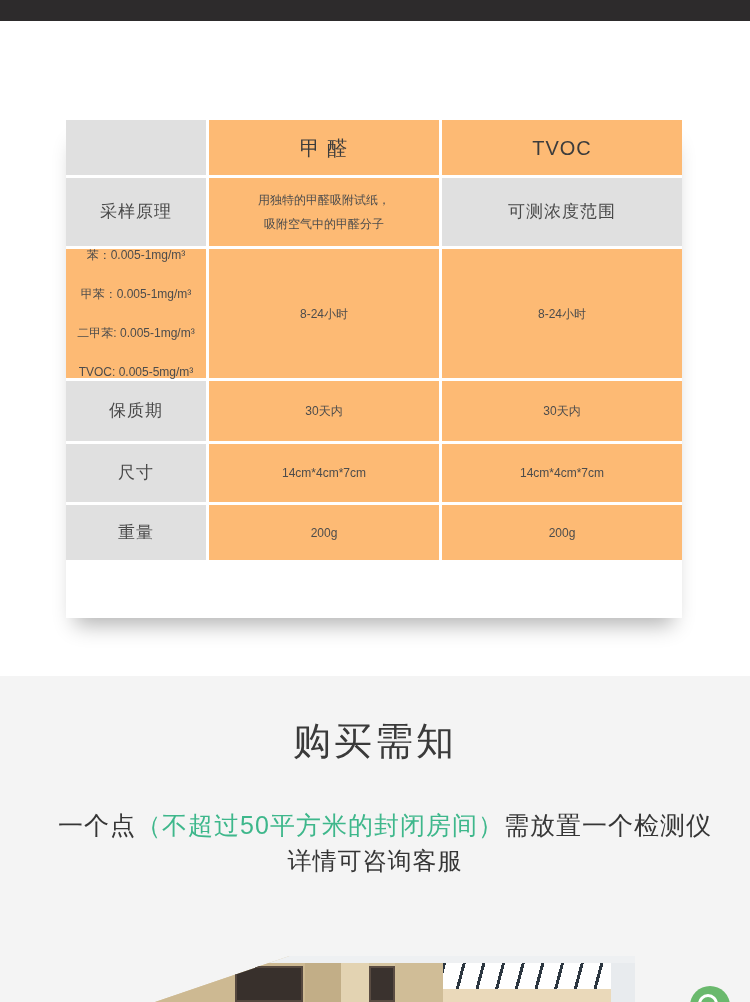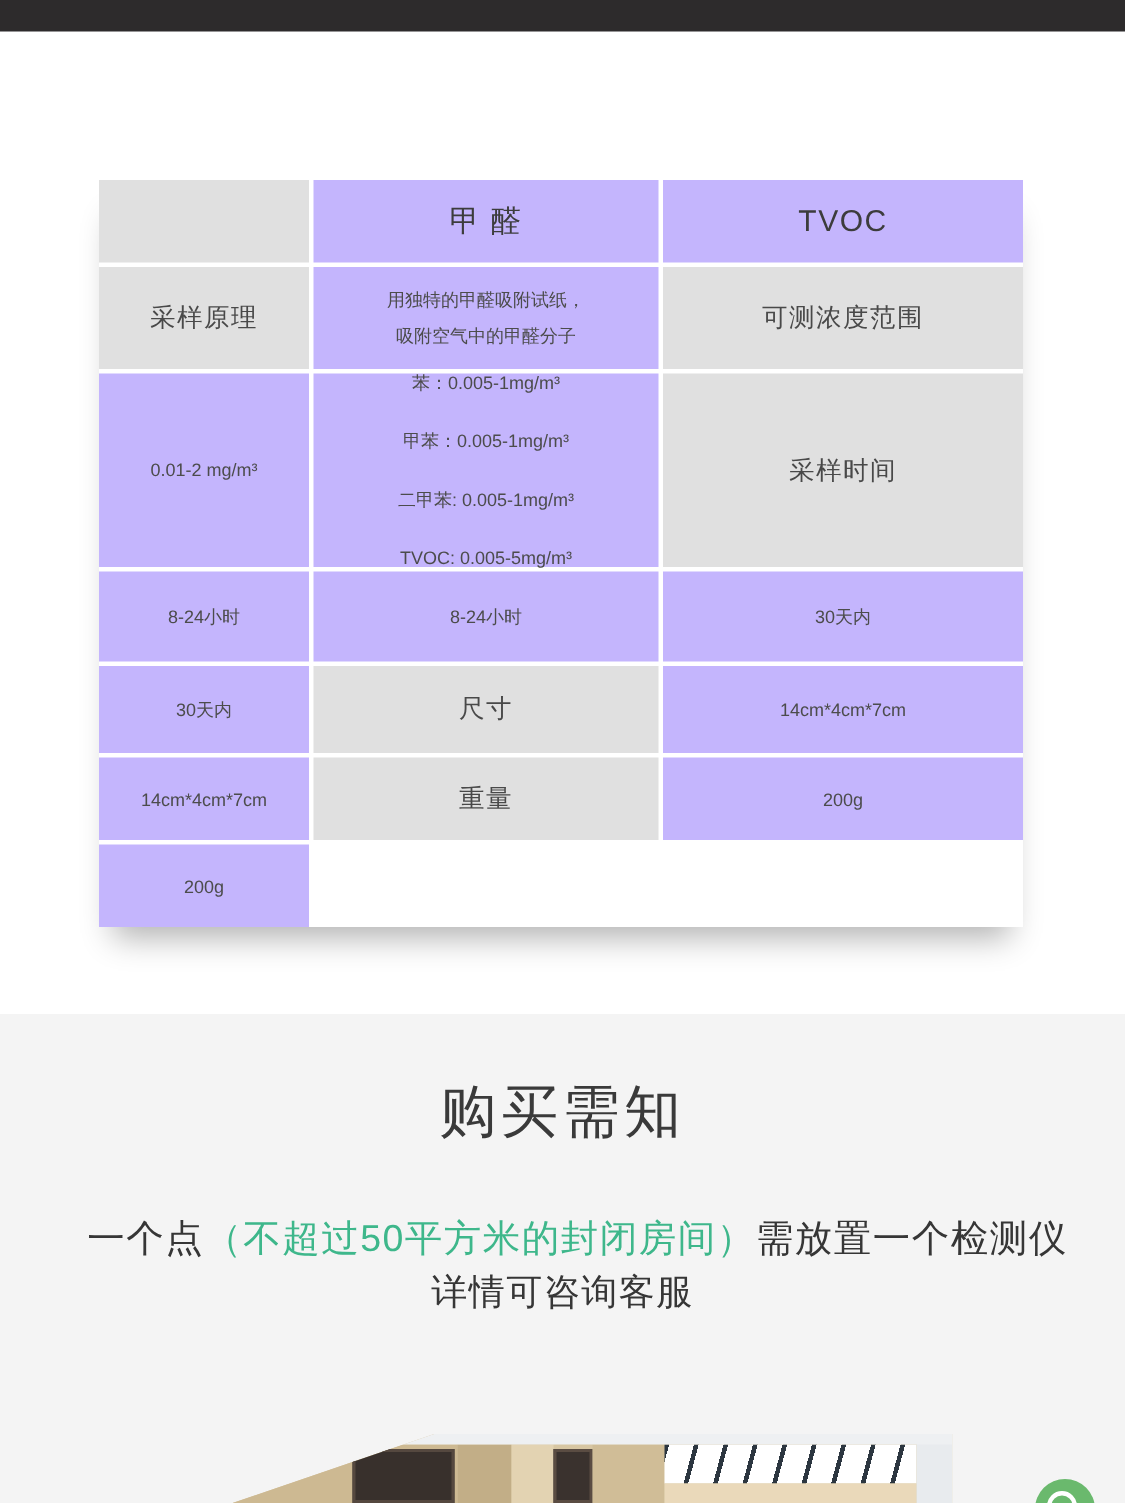--- a/index.html
+++ b/index.html
@@ -25,21 +25,21 @@
     box-shadow:0 16px 20px -9px rgba(0,0,0,0.30);
   }
   .cell {
     display:flex; align-items:center; justify-content:center;
     text-align:center;
     font-size:12px; color:#4c4c4c;
     white-space:pre-line;
     line-height:24px;
   }
   .cell.head-col { background:#e0e0e0; }
-  .cell.val-col  { background:#c4b5fd; }
+  .cell.val-col  { background:#fdba74; }
   .cell.header   { font-size:20px; color:#3c3c3c; letter-spacing:1px; }
   .cell.rowlabel { font-size:17px; color:#494949; letter-spacing:1px; }
   .cell.conc     { line-height:39px; }
 
   
   .notice-section {
     position:absolute; left:0; top:676px; width:750px; height:326px;
     background:#f4f4f4;
   }
   .notice-title {
@@ -100,30 +100,29 @@
 
   <div class="cell head-col header"></div>
   <div class="cell val-col header">甲 醛</div>
   <div class="cell val-col header">TVOC</div>
 
   <div class="cell head-col rowlabel">采样原理</div>
   <div class="cell val-col">用独特的甲醛吸附试纸，
 吸附空气中的甲醛分子</div>
 
   <div class="cell head-col rowlabel">可测浓度范围</div>
-  <div class="cell val-col conc">0.01-2 mg/m³</div>
   <div class="cell val-col conc">苯：0.005-1mg/m³
 甲苯：0.005-1mg/m³
 二甲苯: 0.005-1mg/m³
 TVOC: 0.005-5mg/m³</div>
 
-  <div class="cell head-col rowlabel">采样时间</div>
   <div class="cell val-col">8-24小时</div>
   <div class="cell val-col">8-24小时</div>
 
+  <div class="cell head-col rowlabel">保质期</div>
   <div class="cell val-col">30天内</div>
   <div class="cell val-col">30天内</div>
 
   <div class="cell head-col rowlabel">尺寸</div>
   <div class="cell val-col">14cm*4cm*7cm</div>
   <div class="cell val-col">14cm*4cm*7cm</div>
 
   <div class="cell head-col rowlabel">重量</div>
   <div class="cell val-col">200g</div>
   <div class="cell val-col">200g</div>

